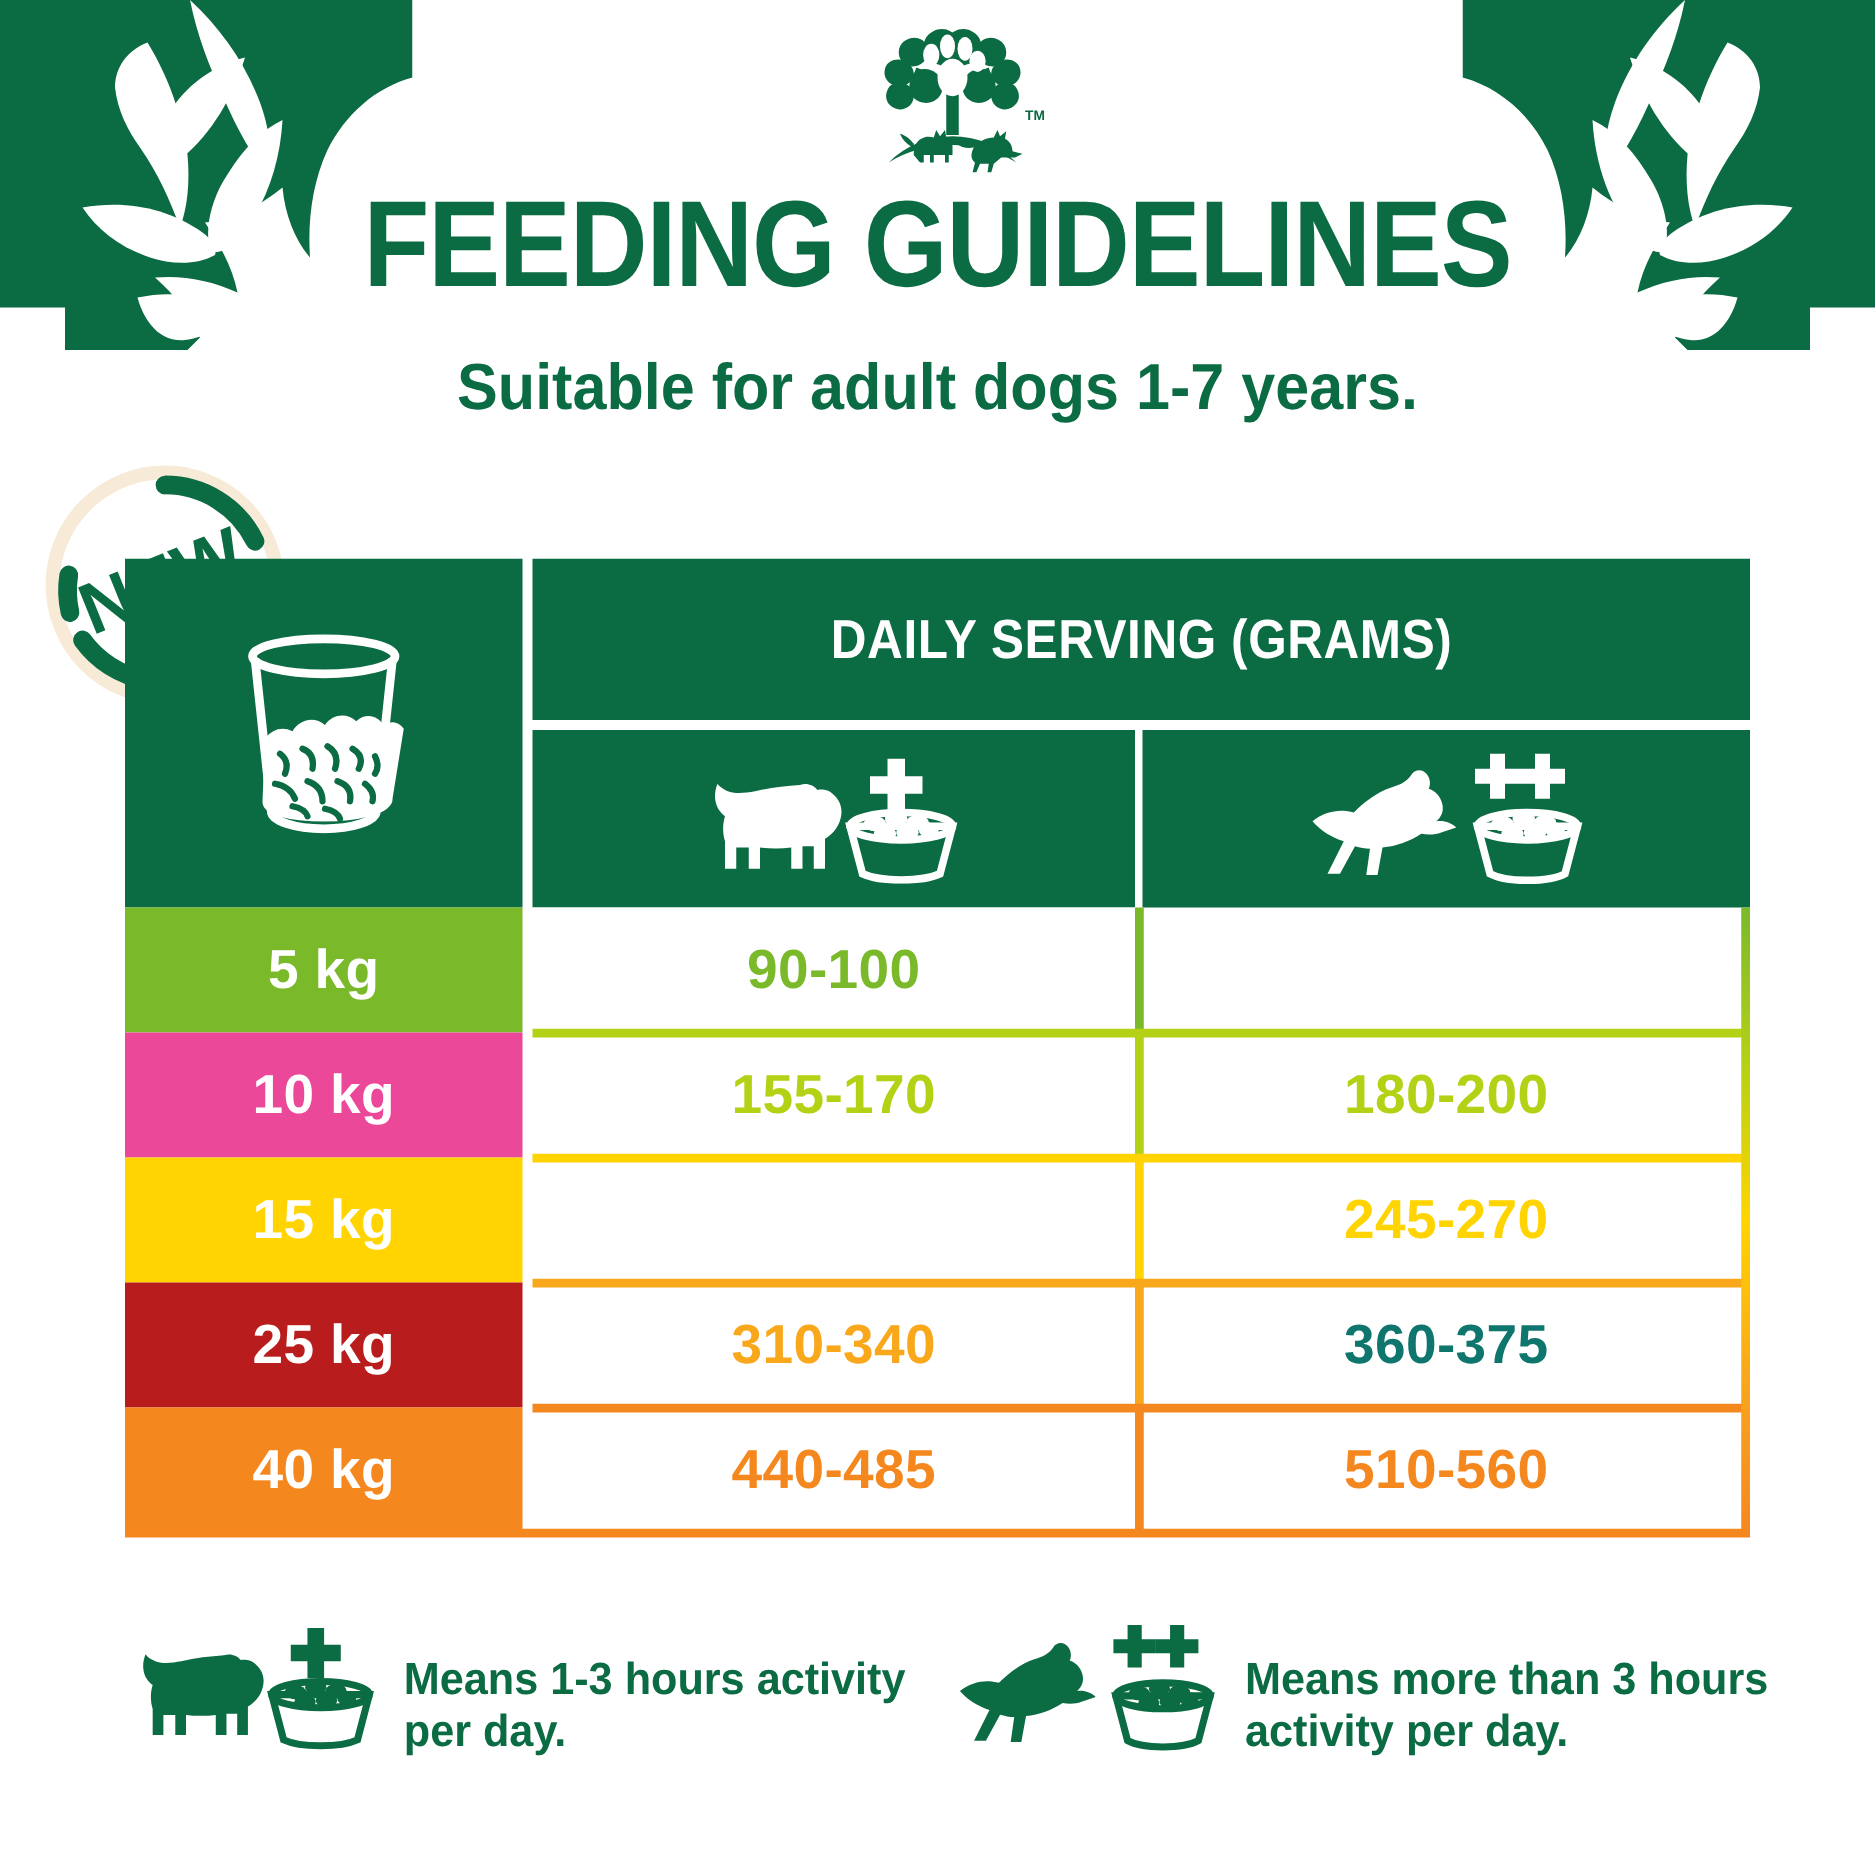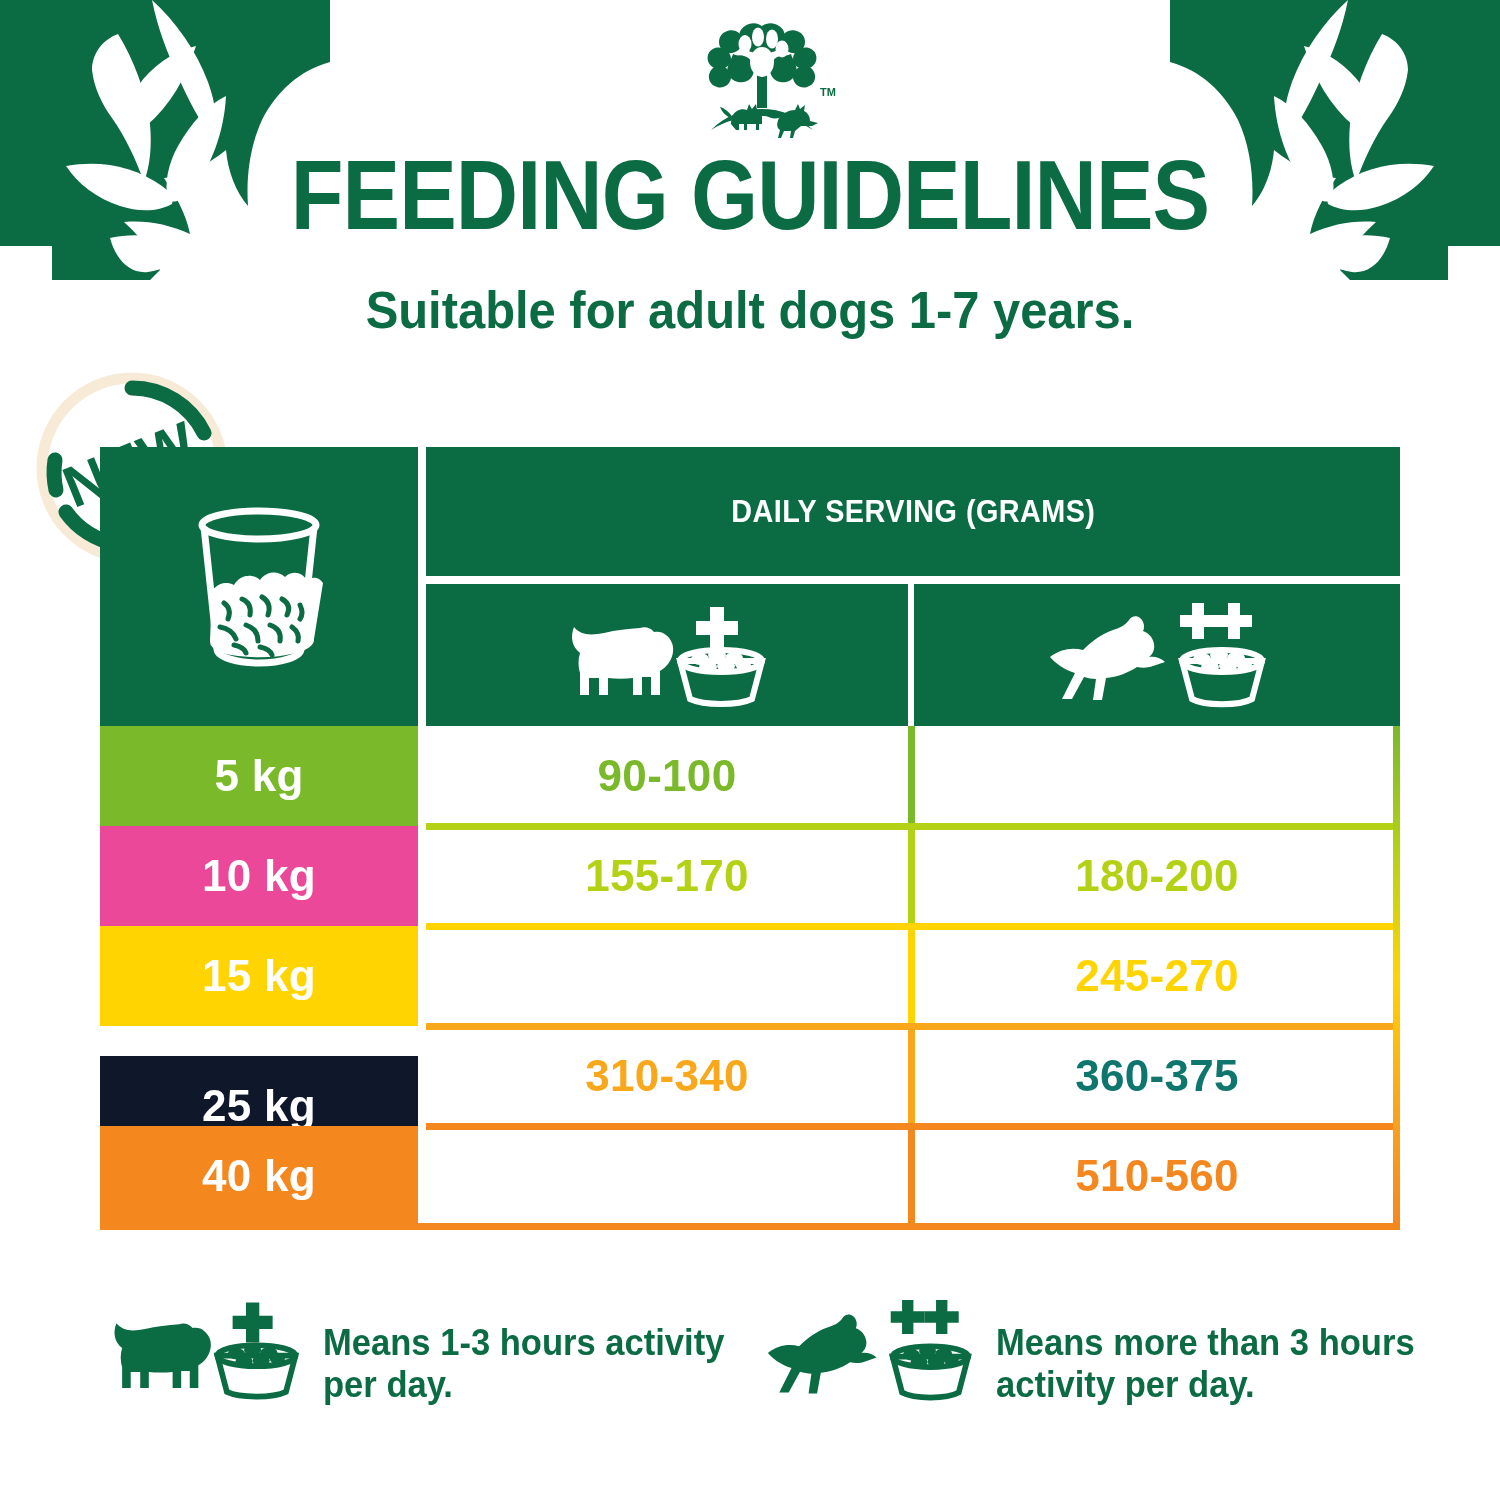--- a/index.html
+++ b/index.html
@@ -61,21 +61,21 @@
     display:flex;align-items:center;justify-content:center;
   }
   .hdr-cup svg{display:block;}
 
   .hdr-title{
     position:absolute;left:326px;top:0;width:974px;height:129px;
     background:#0b6b43;
     display:flex;align-items:center;justify-content:center;
     color:#ffffff;
     font-family:"Liberation Sans Narrow","Liberation Sans",sans-serif;
-    font-weight:700;font-size:32px;letter-spacing:0.5px;
+    font-weight:700;font-size:44px;letter-spacing:0.5px;
     transform-origin:center;
   }
   .hdr-title span{transform:scaleX(0.9);display:inline-block;white-space:nowrap;}
 
   .hdr-icon{
     position:absolute;top:137px;height:142px;
     background:#0b6b43;
     display:flex;align-items:center;justify-content:center;
   }
   .hdr-icon-a{left:326px;width:482px;}
@@ -319,28 +319,29 @@
         </div>
         <div class="gl-h" style="left: 326px; top: 376px; width: 974px; background: rgb(181, 209, 21);"></div>
         <div class="gl-v" style="left: 808px; top: 379px; height: 100px; background: rgb(181, 209, 21);"></div>
         <div class="row" style="top: 479px;">
           <div class="cell-kg" style="background: rgb(255, 212, 0);">15 kg</div>
           <div class="cell-val cell-b" style="color: rgb(255, 212, 0);">245-270</div>
         </div>
         <div class="gl-h" style="left: 326px; top: 476px; width: 974px; background: rgb(255, 212, 0);"></div>
         <div class="gl-v" style="left: 808px; top: 479px; height: 100px; background: rgb(255, 212, 0);"></div>
         <div class="row" style="top: 579px;">
-          <div class="cell-kg" style="background: #0f172a; margin-top: 30px;">25 kg</div>
+          <div class="cell-kg" style="background: #b91c1c;">25 kg</div>
           <div class="cell-val cell-a" style="color: rgb(249, 167, 27);">310-340</div>
           <div class="cell-val cell-b" style="color: #0f766e;">360-375</div>
         </div>
         <div class="gl-h" style="left: 326px; top: 576px; width: 974px; background: rgb(249, 167, 27);"></div>
         <div class="gl-v" style="left: 808px; top: 579px; height: 100px; background: rgb(249, 167, 27);"></div>
         <div class="row" style="top: 679px;">
           <div class="cell-kg" style="background: rgb(245, 135, 31);">40 kg</div>
+          <div class="cell-val cell-a" style="color: rgb(245, 135, 31);">440-485</div>
           <div class="cell-val cell-b" style="color: rgb(245, 135, 31);">510-560</div>
         </div>
         <div class="gl-h" style="left: 326px; top: 676px; width: 974px; background: rgb(245, 135, 31);"></div>
         <div class="gl-v" style="left: 808px; top: 679px; height: 100px; background: rgb(245, 135, 31);"></div>
         <div style="position: absolute; left: 1293px; top: 279px; width: 7px; height: 500px; background: linear-gradient(rgb(122, 185, 41), rgb(181, 209, 21), rgb(255, 212, 0), rgb(249, 167, 27), rgb(245, 135, 31));"></div>
         <div class="gl-h" style="left: 0px; top: 776px; width: 1300px; background: rgb(245, 135, 31);"></div>
       </div>
   </div>
 
   <div class="legend">

